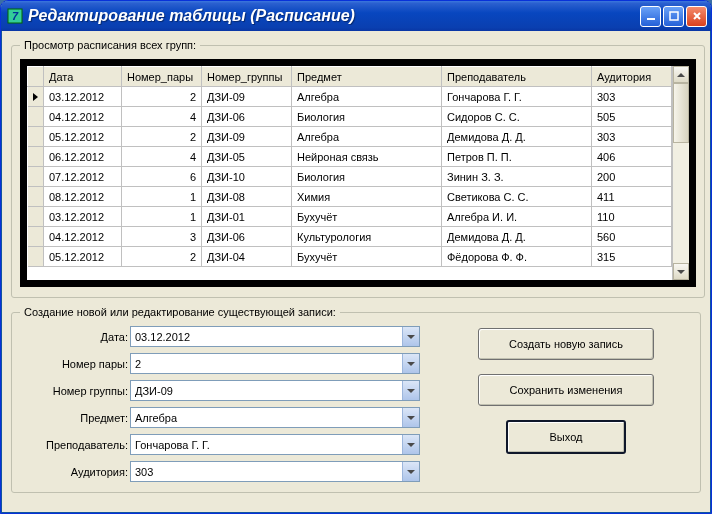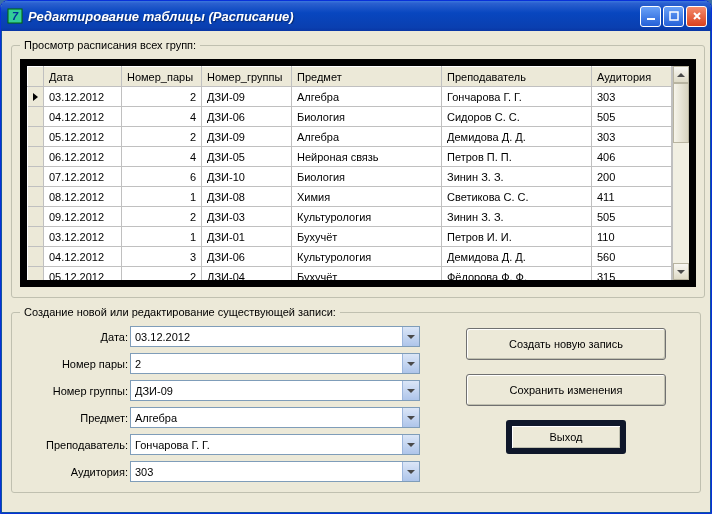--- a/index.html
+++ b/index.html
@@ -31,21 +31,21 @@
     align-items: center;
     padding: 0 4px 0 6px;
     color: #fff;
   }
   .app-icon {
     width: 16px; height: 16px; margin-right: 5px;
     display: inline-flex; align-items: center; justify-content: center;
   }
   .title-text {
     flex: 1;
-    font-size: 13px;
+    font-size: 16px;
     font-weight: bold;
     font-style: italic;
     text-shadow: 1px 1px 1px rgba(0,0,0,0.4);
     white-space: nowrap;
     overflow: hidden;
   }
   .win-btns { display: flex; gap: 2px; }
   .win-btn {
     width: 21px; height: 21px;
     border-radius: 3px;
@@ -187,32 +187,32 @@
   }
   .form-right {
     flex: 1;
     display: flex;
     flex-direction: column;
     align-items: center;
     gap: 14px;
     padding-top: 2px;
   }
   .btn {
-    width: 200px;
+    width: 176px;
     height: 32px;
     background: #ece9d8;
     border: 1px solid #707070;
     border-radius: 3px;
     box-shadow: 1px 1px 0 #fff inset, -1px -1px 0 #c0c0b0 inset;
     font-family: Tahoma, sans-serif;
     font-size: 11px;
     cursor: pointer;
   }
   .btn.default {
-    border: 6px solid #0f172a;
+    border: 2px solid #0f172a;
     width: 120px;
     height: 34px;
   }
   .tri-down {
     width: 0; height: 0;
     border-left: 4px solid transparent;
     border-right: 4px solid transparent;
     border-top: 4px solid #4a4a4a;
   }
   .tri-up {
@@ -339,34 +339,25 @@
                   <td class="rowhdr"></td>
                   <td>08.12.2012</td>
                   <td class="num">1</td>
                   <td>ДЗИ-08</td>
                   <td>Химия</td>
                   <td>Светикова С. С.</td>
                   <td>411</td>
                 </tr>
                 <tr>
                   <td class="rowhdr"></td>
-                  <td>09.12.2012</td>
-                  <td class="num">2</td>
-                  <td>ДЗИ-03</td>
-                  <td>Культурология</td>
-                  <td>Зинин З. З.</td>
-                  <td>505</td>
-                </tr>
-                <tr>
-                  <td class="rowhdr"></td>
                   <td>03.12.2012</td>
                   <td class="num">1</td>
                   <td>ДЗИ-01</td>
                   <td>Бухучёт</td>
-                  <td>Петров И. И.</td>
+                  <td>Алгебра И. И.</td>
                   <td>110</td>
                 </tr>
                 <tr>
                   <td class="rowhdr"></td>
                   <td>04.12.2012</td>
                   <td class="num">3</td>
                   <td>ДЗИ-06</td>
                   <td>Культурология</td>
                   <td>Демидова Д. Д.</td>
                   <td>560</td>

